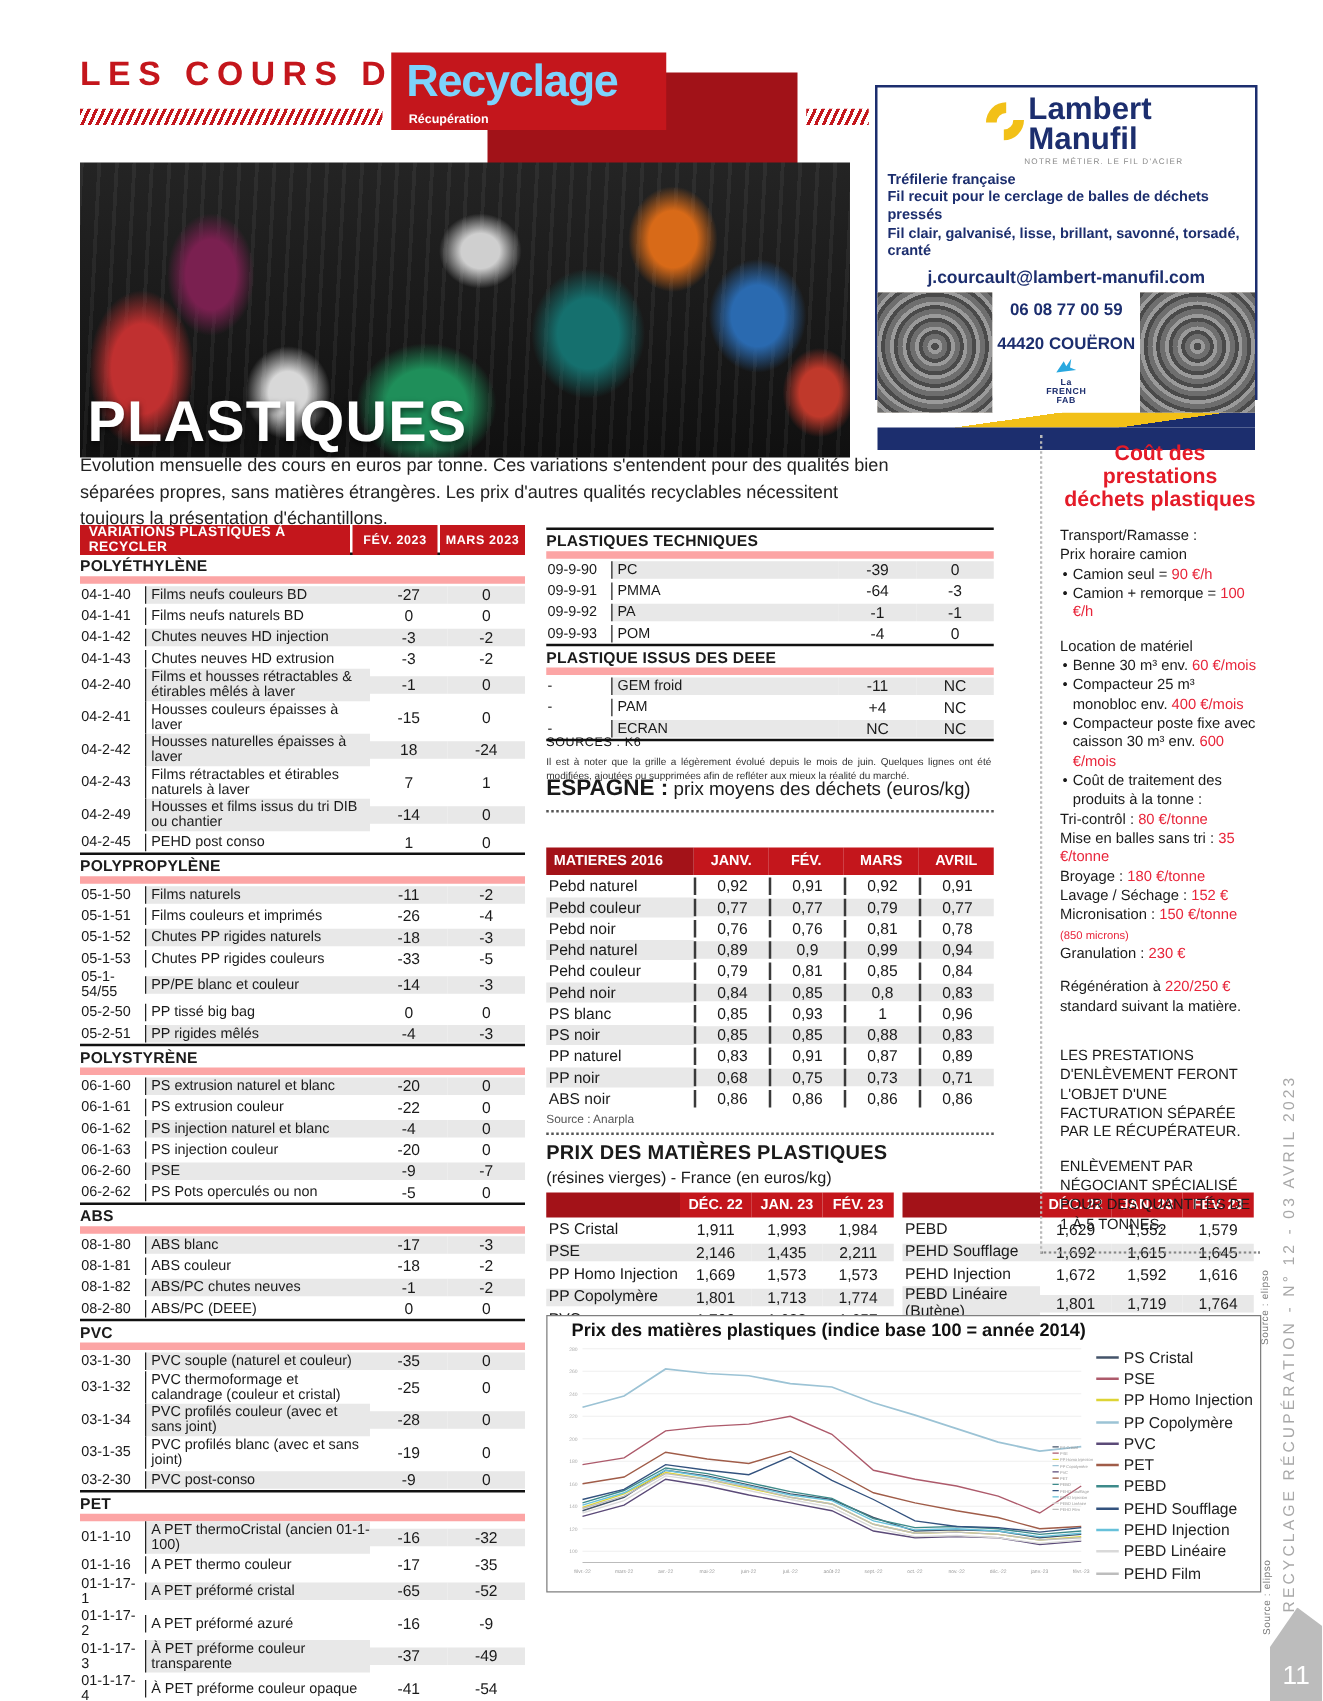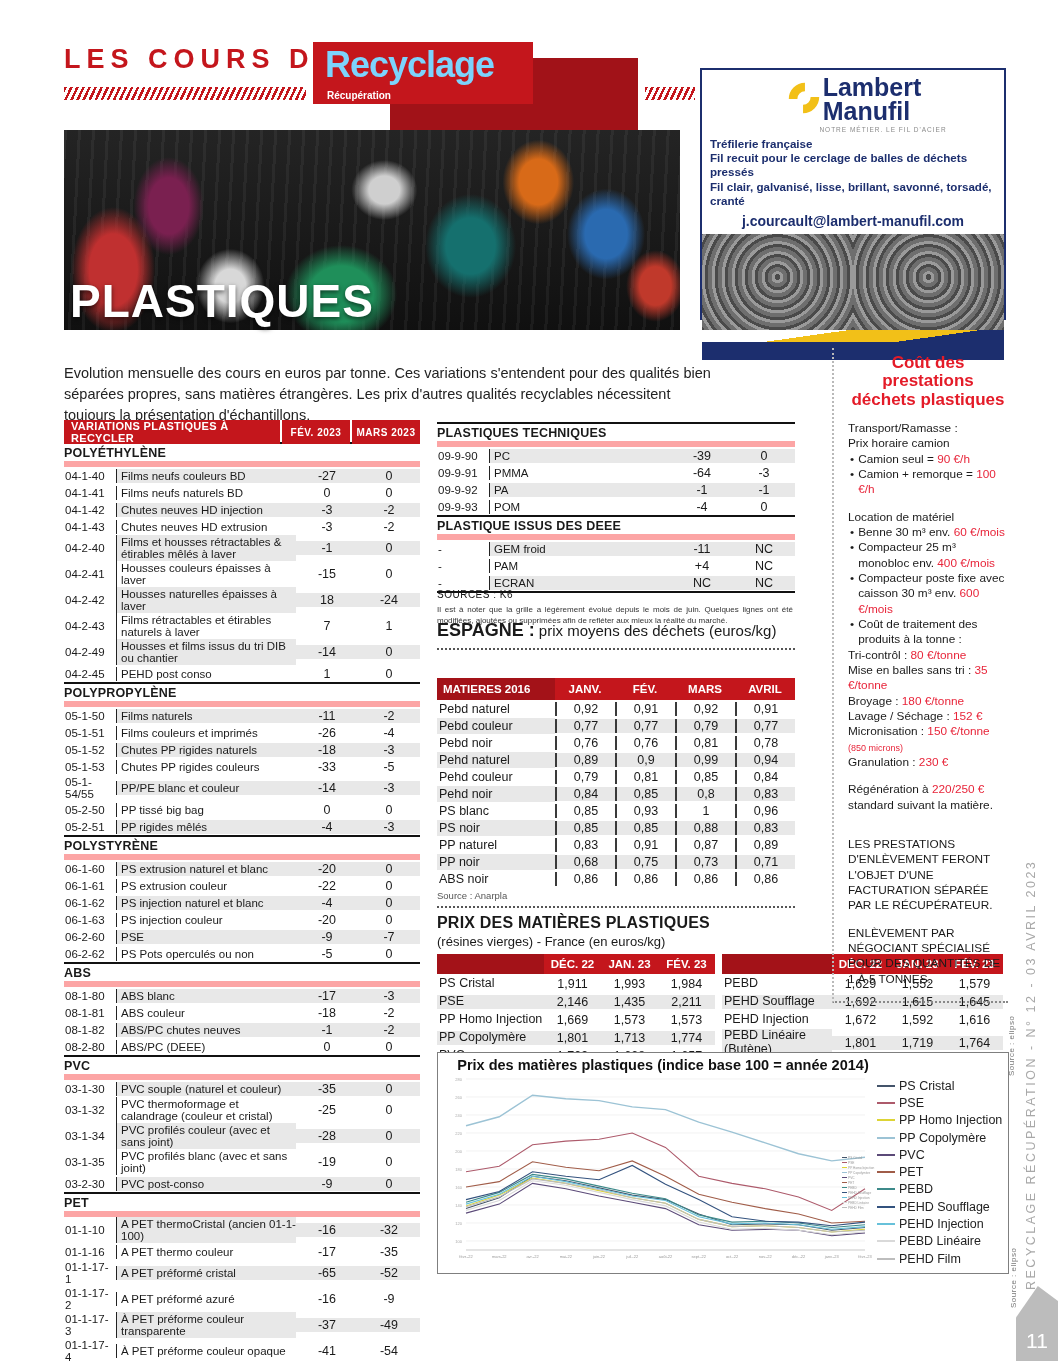--- a/index.html
+++ b/index.html
@@ -11,21 +11,21 @@
   .kicker{left:64px;top:44px;font-size:27px;font-weight:800;color:#c4161c;letter-spacing:6px;}
   .hatch{height:13px;background:repeating-linear-gradient(115deg,#c4161c 0 2.5px,#fff 2.5px 5.5px);}
   .hatch-left{left:64px;top:87px;width:242px;}
   .hatch-right{left:645px;top:87px;width:50px;}
   .logo-dark{left:390px;top:58px;width:248px;height:74px;background:#a11218;}
   .logo-main{left:313px;top:42px;width:220px;height:62px;background:#c4161c;z-index:2;}
   .logo-title{position:absolute;left:12px;top:2px;color:#7dd3fc;font-size:36px;font-weight:700;letter-spacing:-1px;}
   .logo-sub{position:absolute;left:14px;bottom:3px;color:#fff;font-size:10px;font-weight:700;}
 
   
-  .photo{left:64px;top:130px;width:616px;height:200px;background-color:#151515;
+  .photo{left:64px;top:130px;width:616px;height:236px;background-color:#151515;
     background:
       radial-gradient(60px 90px at 8% 70%, #c03030 0 40%, transparent 70%),
       radial-gradient(50px 70px at 17% 38%, #7a2050 0 40%, transparent 70%),
       radial-gradient(55px 60px at 27% 78%, #d8d8d8 0 28%, transparent 62%),
       radial-gradient(80px 70px at 45% 82%, #1f8f5a 0 40%, transparent 70%),
       radial-gradient(55px 50px at 52% 30%, #cfcfcf 0 28%, transparent 60%),
       radial-gradient(70px 80px at 66% 58%, #15706e 0 35%, transparent 65%),
       radial-gradient(55px 65px at 77% 26%, #d86a18 0 35%, transparent 65%),
       radial-gradient(60px 70px at 88% 52%, #2a6ab0 0 35%, transparent 65%),
       radial-gradient(45px 55px at 96% 78%, #c0392b 0 35%, transparent 65%),
@@ -155,20 +155,30 @@
     </div>
     <div class="ad-tag">NOTRE MÉTIER. LE FIL D'ACIER</div>
     <div class="ad-lines">
       <div>Tréfilerie française</div>
       <div>Fil recuit pour le cerclage de balles de déchets pressés</div>
       <div>Fil clair, galvanisé, lisse, brillant, savonné, torsadé, cranté</div>
     </div>
     <div class="ad-mail">j.courcault@lambert-manufil.com</div>
     <div class="ad-photo-band">
       <div class="coil"></div>
+      <div class="ad-center">
+        <div class="ad-phone">06 08 77 00 59</div>
+        <div class="ad-city">44420 COUËRON</div>
+        <div class="fab">
+          <svg width="18" height="13" viewBox="0 0 18 13">
+            <path d="M1 12 L7 3 L9 7 L13 1 L12 8 L17 10 Z" fill="#29a8df"></path>
+          </svg>
+          <div>La</div><div>FRENCH</div><div>FAB</div>
+        </div>
+      </div>
       <div class="coil"></div>
     </div>
     <div class="ad-stripe"></div>
     <div class="ad-band"></div>
   </div>
 
   <div class="abs photo">
     <div class="hero-title">PLASTIQUES</div>
   </div>
 

